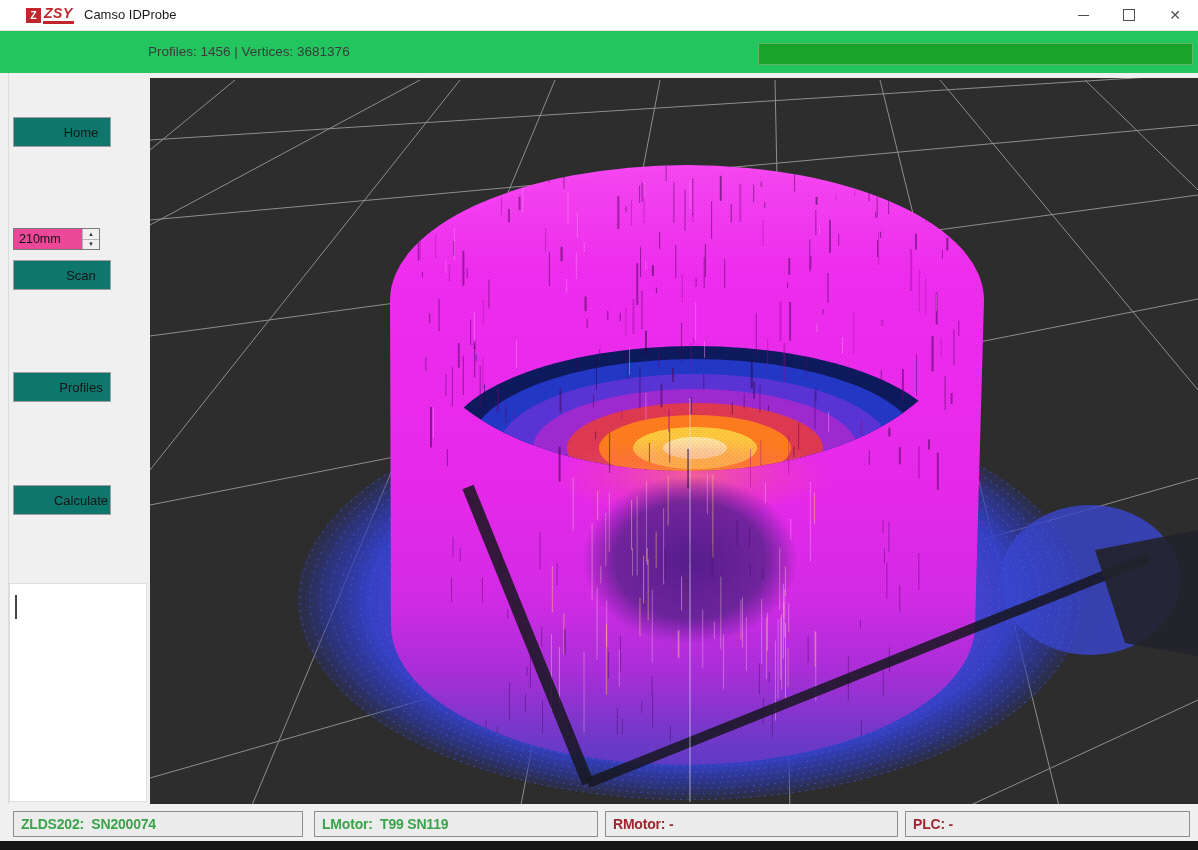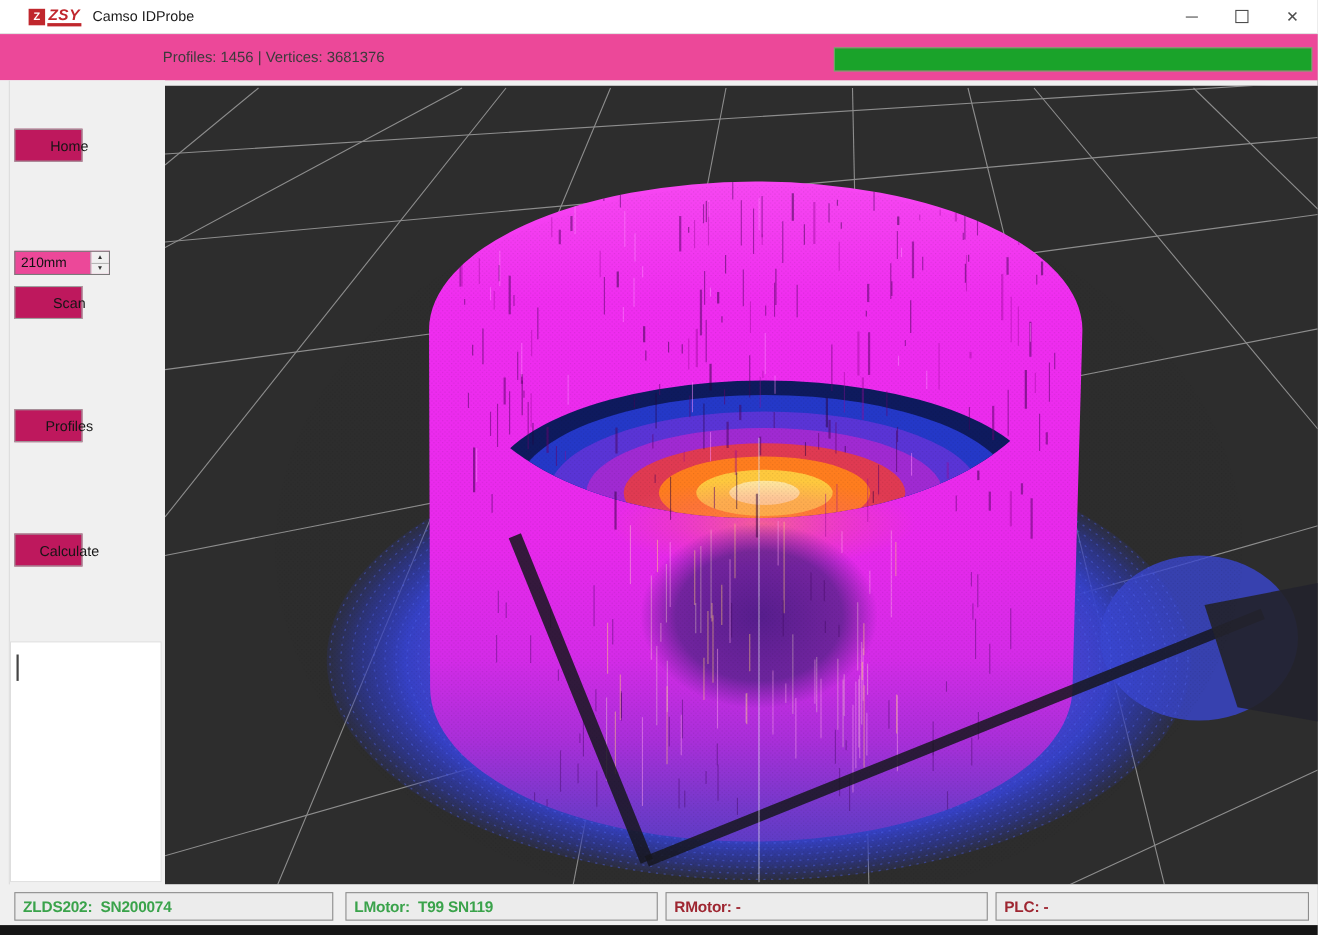--- a/index.html
+++ b/index.html
@@ -32,37 +32,37 @@
   .win-controls{position:absolute;right:0;top:0;height:30px;display:flex;}
   .win-btn{
     width:46px;height:30px;display:flex;align-items:center;justify-content:center;
     color:#4d4d4d;font-size:13px;
   }
   .win-btn .min-glyph{display:block;width:11px;height:0;border-top:1.5px solid #4d4d4d;}
   .win-btn .max-glyph{display:block;width:10px;height:10px;border:1.5px solid #4d4d4d;}
   .win-btn .close-glyph{font-size:14px;line-height:14px;color:#4d4d4d;}
   
   .toolbar{
-    position:absolute;left:0;top:31px;width:1198px;height:42px;background:#ec4899;
+    position:absolute;left:0;top:31px;width:1198px;height:42px;background:#22c55e;
   }
   .stats{
     position:absolute;left:148px;top:0;height:42px;line-height:42px;
     font-size:13.5px;color:#3b3b3b;white-space:pre;
   }
   .progress{
     position:absolute;left:758px;top:12px;width:435px;height:22px;
     background:#eef4ee;border:1px solid #60b665;box-sizing:border-box;
   }
   .progress-fill{height:100%;background:#1aa32a;}
   
   .sidebar{position:absolute;left:0;top:73px;width:150px;height:733px;background:#f0f0f0;}
   .side-divider{position:absolute;left:8px;top:0;width:1px;height:733px;background:#dcdcdc;}
   .btn{
-    position:absolute;left:13px;width:62px;height:30px;
-    background:#be185d;border:1px solid #9f9f9f;box-sizing:border-box;
+    position:absolute;left:13px;width:98px;height:30px;
+    background:#0f766e;border:1px solid #9f9f9f;box-sizing:border-box;
     font-size:13px;color:#151515;display:flex;align-items:center;justify-content:center;
     cursor:default;
     padding-left:44px;
   }
   .spinner{
     position:absolute;left:13px;top:155px;width:87px;height:22px;
     background:#ec4899;border:1px solid #7a7a7a;box-sizing:border-box;display:flex;
   }
   .spinner .spin-value{
     flex:1;font-size:12.5px;color:#111;line-height:20px;padding-left:5px;

